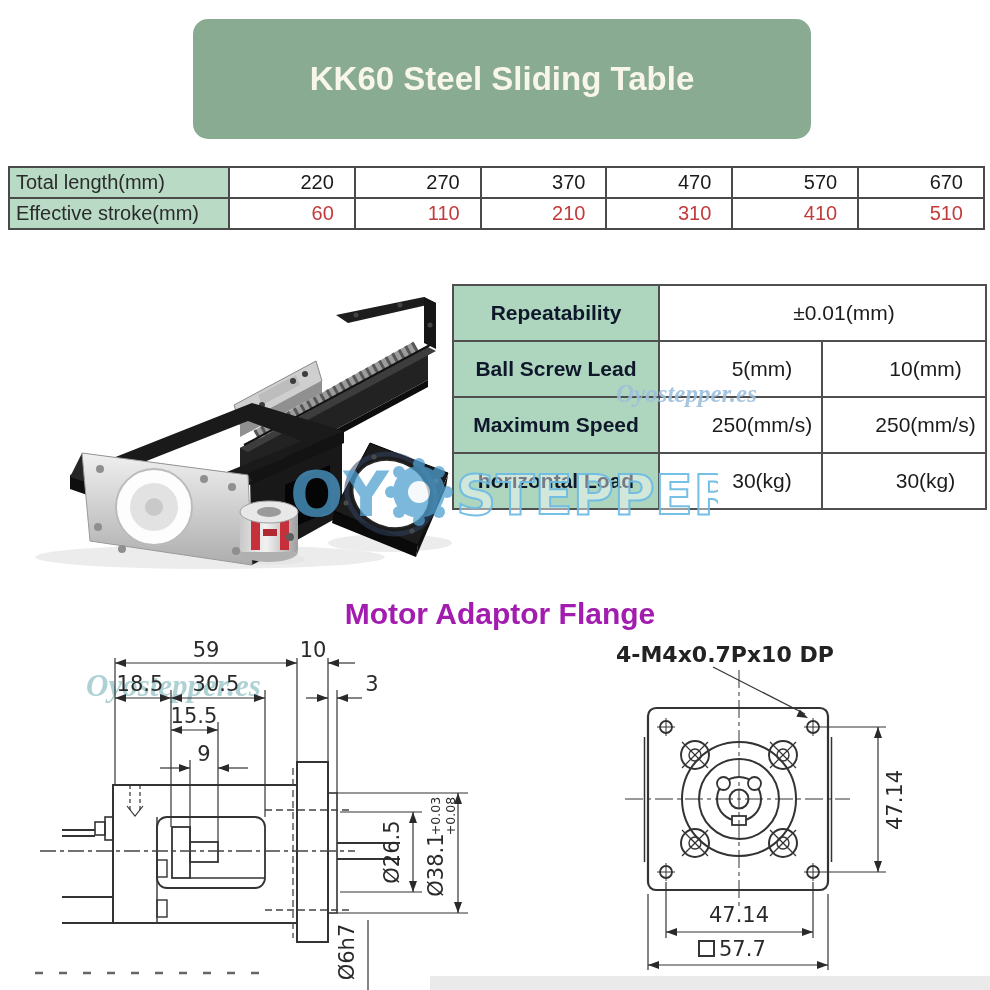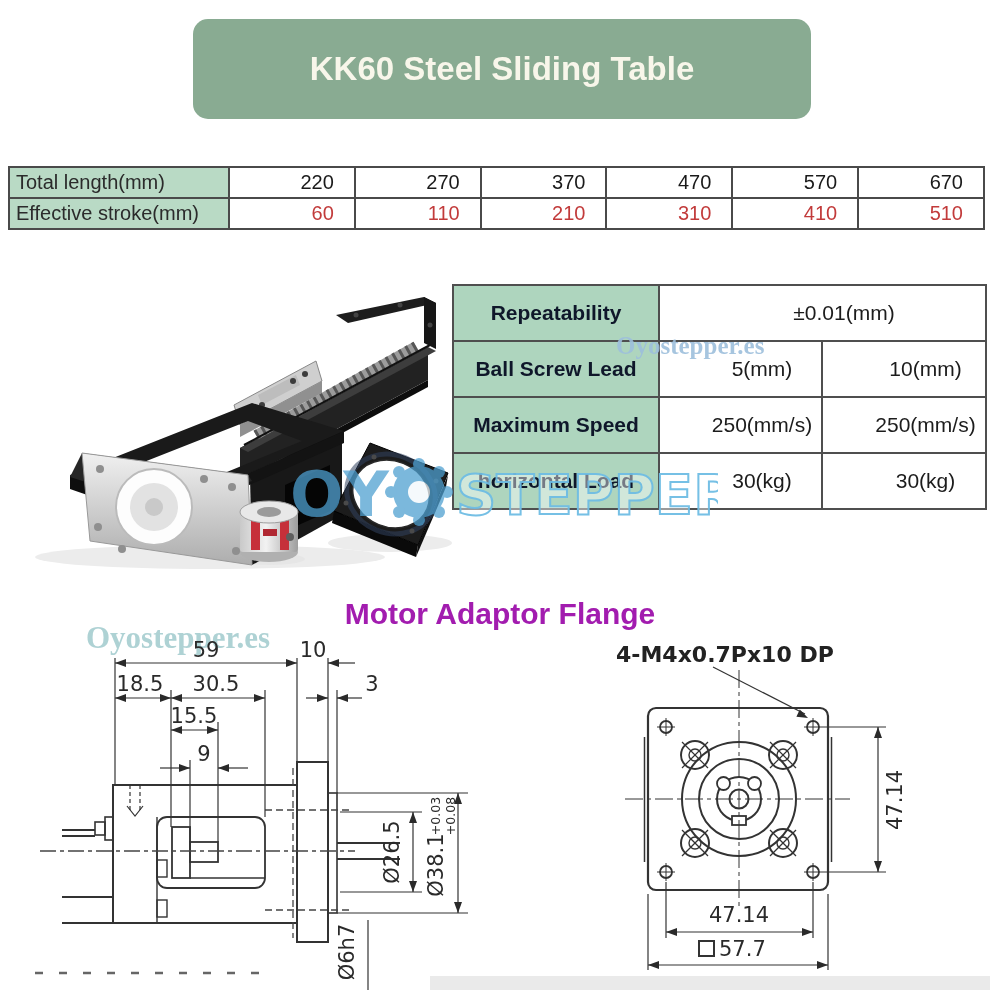--- a/index.html
+++ b/index.html
@@ -1,42 +1,42 @@
 <!DOCTYPE html>
 <html><head>
 <meta charset="utf-8">
 <style>
   html,body{margin:0;padding:0;}
   body{width:990px;height:990px;position:relative;background:#ffffff;overflow:hidden;
        font-family:"Liberation Sans", sans-serif;}
   .abs{position:absolute;}
 
   
-  .banner{left:193px;top:19px;width:618px;height:100px;background:#89ab92;border-radius:15px;
+  .banner{left:193px;top:19px;width:618px;height:120px;background:#89ab92;border-radius:15px;
           display:flex;flex-direction:column;align-items:center;justify-content:center;gap:5px;}
   .banner div{color:#f8f6ea;font-weight:bold;font-size:33px;line-height:1.1;white-space:nowrap;}
 
   
   table{border-collapse:collapse;table-layout:fixed;}
   .lenTable{left:8px;top:166px;width:977px;}
   .lenTable td{border:2px solid #4a4a4a;font-size:20px;height:29px;padding:0 20px 0 6px;white-space:nowrap;}
   .lenTable td.lbl{background:#b9dac5;color:#2b2b2b;text-align:left;width:192px;}
   .lenTable td.val{text-align:right;color:#1a1a1a;margin-top:20px;}
   .lenTable tr.stroke td.val{color:#c23b3b;}
 
   
   .specTable{left:452px;top:284px;width:533px;}
   .specTable td{border:2px solid #4f4f4f;font-size:21px;height:52px;text-align:center;white-space:nowrap;}
   .specTable td.lbl{background:#aed5be;color:#0f172a;font-weight:bold;width:202px;}
   .specTable td.val{color:#1c1c1c;padding-left:44px;}
 
   .sectionTitle{left:250px;top:597px;width:500px;text-align:center;
                 font-size:30px;font-weight:bold;color:#a21caf;white-space:nowrap;}
 
-  .wm{font-family:"Liberation Serif", serif;font-weight:bold;white-space:nowrap;pointer-events:none;}
+  .wm{font-family:"Liberation Serif", serif;font-style:italic;font-weight:bold;white-space:nowrap;pointer-events:none;margin-top:48px;}
   .wmSpec{left:616px;top:332px;font-size:25px;color:#9dbfdc;opacity:.9;z-index:6;}
   .wmDraw{left:86px;top:620px;font-size:31px;color:#9bc7ca;opacity:.8;z-index:1;}
   .wmBig{left:288px;top:450px;z-index:6;opacity:.95;}
 
   .grayStrip{left:430px;top:976px;width:560px;height:14px;background:#eaeaea;z-index:0;}
   svg text{font-family:"DejaVu Sans", sans-serif;}
   .dimtxt{font-size:21px;fill:#2a2a2a;font-weight:500;}
   .dimsmall{font-size:12.5px;fill:#2a2a2a;}
   .threadtxt{font-size:22px;fill:#222;font-weight:600;}
 </style>

